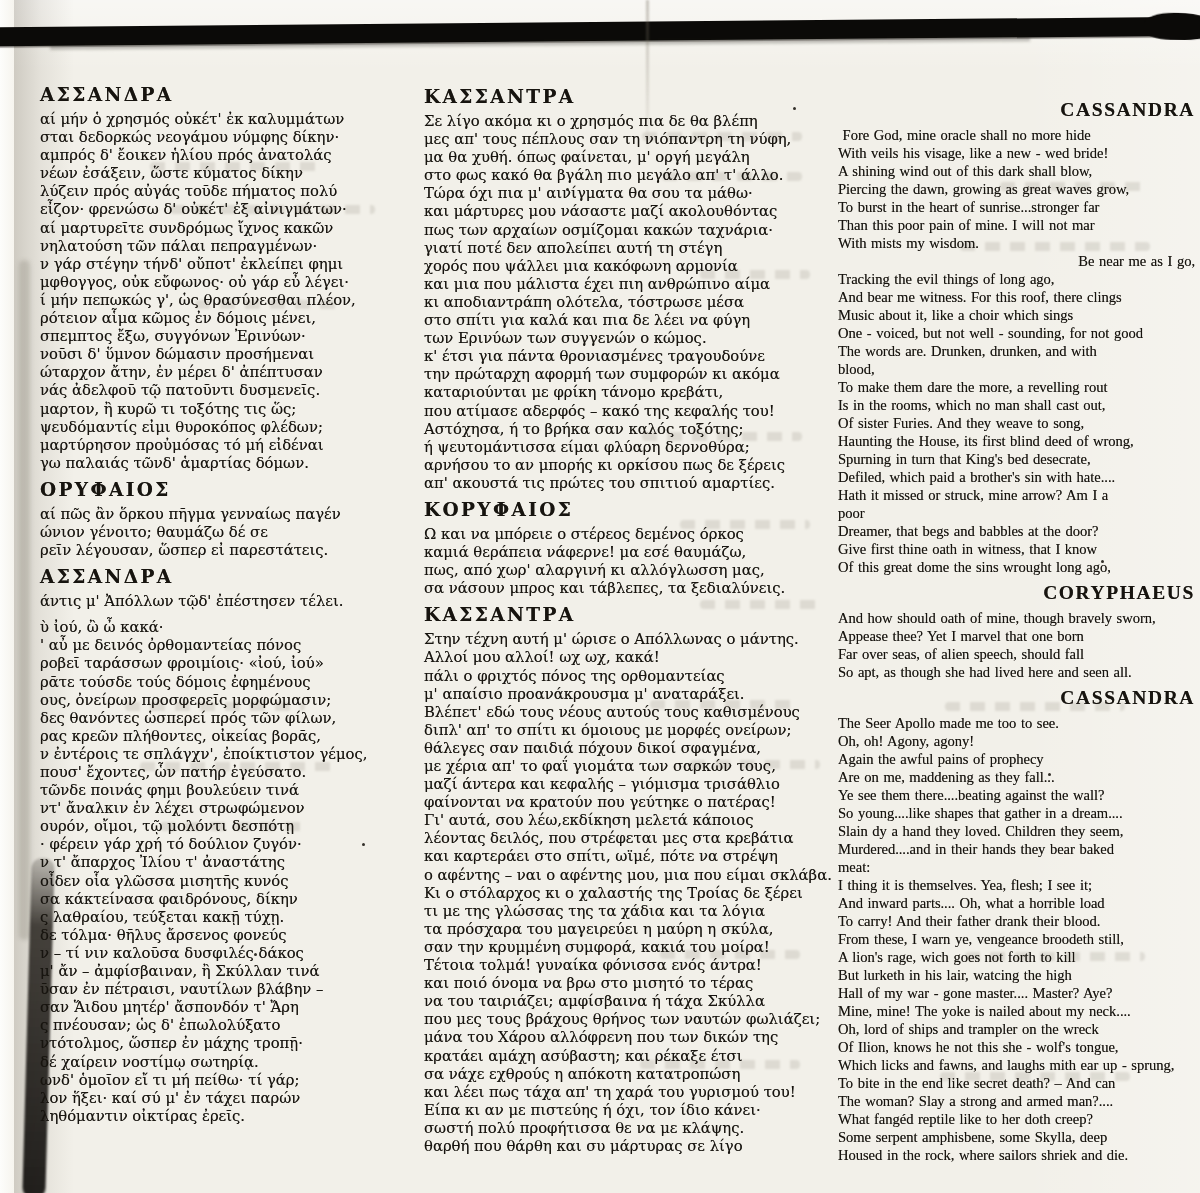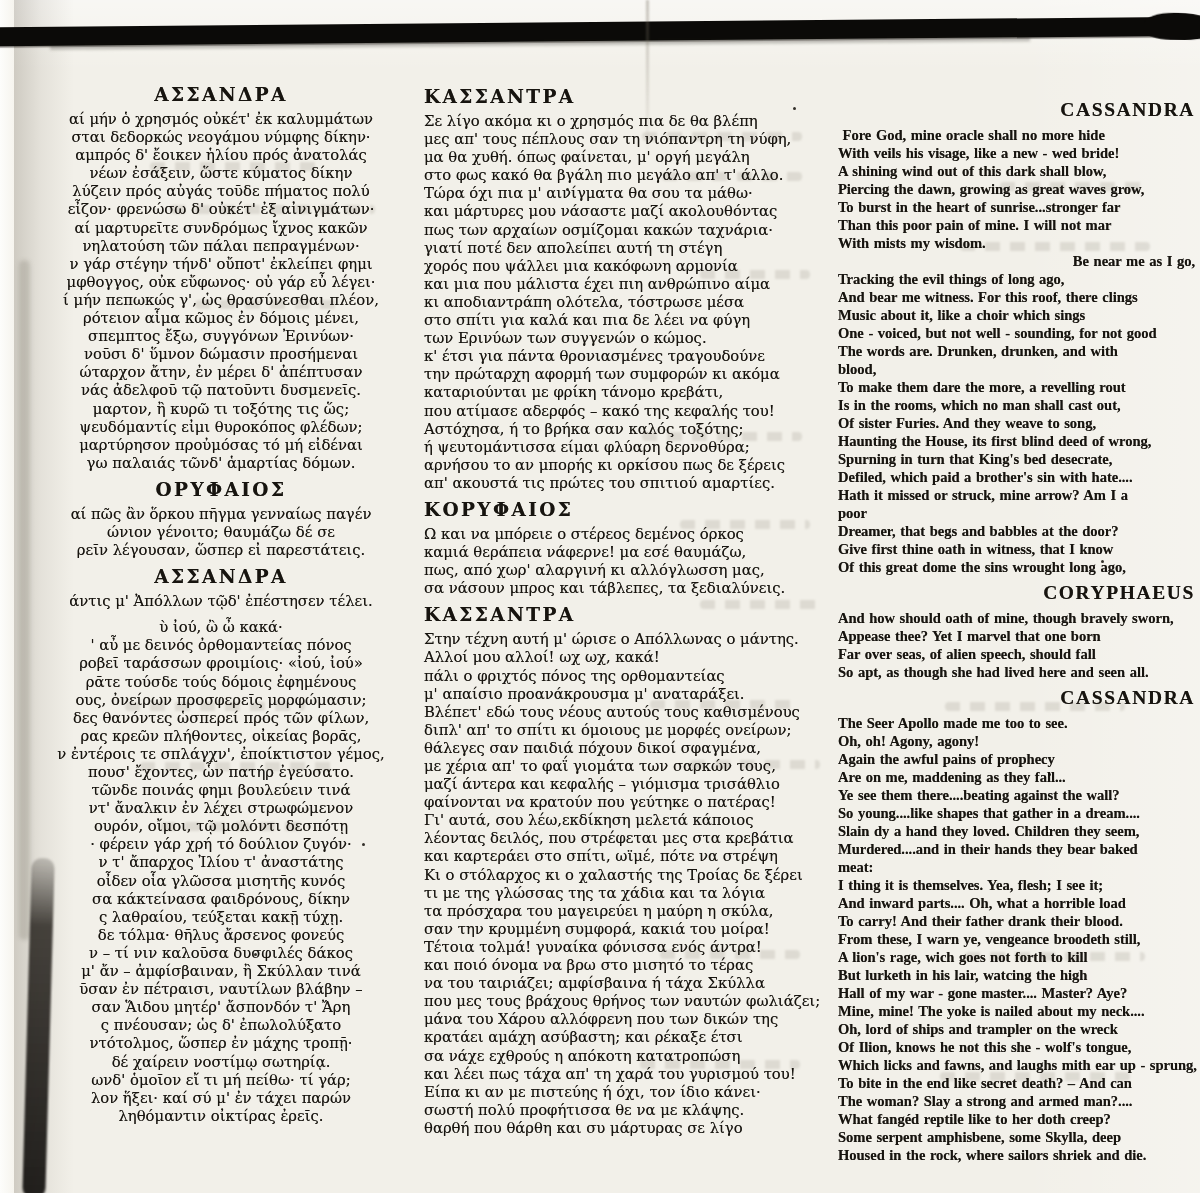--- a/index.html
+++ b/index.html
@@ -63,28 +63,28 @@
   }
   
   .ghost{
     position:absolute;height:9px;border-radius:4px;opacity:.5;pointer-events:none;
     background:repeating-linear-gradient(90deg,rgba(122,115,101,.34) 0 15px,rgba(122,115,101,0) 15px 25px);
     filter:blur(1.2px);
   }
   .speck{position:absolute;width:3px;height:3px;background:#33302a;border-radius:50%;}
   
   .col{position:absolute;}
-  .col-grc1{left:20px;top:84px;width:402px;text-align:center;}
+  .col-grc1{left:40px;top:84px;width:402px;}
   .col-grc2{left:424px;top:86px;width:402px;}
   .col-eng {left:838px;top:99px;width:357px;font-family:"Liberation Serif","DejaVu Serif",serif;}
   .line{
     white-space:pre;font-size:14.8px;line-height:18.1px;
     text-shadow:0 0 .4px rgba(23,20,15,.55);
   }
-  .col-eng .line{font-size:14.6px;line-height:18.0px;word-spacing:1px;letter-spacing:-.05px;font-weight:bold;}
+  .col-eng .line{font-size:14.6px;line-height:18.0px;word-spacing:1px;letter-spacing:-.05px;}
   .line.right{text-align:right;}
   .heading{
     font-weight:bold;letter-spacing:2.4px;font-size:18.5px;line-height:22px;
     margin:7px 0 4px 0;text-shadow:0 0 .4px rgba(23,20,15,.6);
   }
   .col-eng .heading{letter-spacing:1.6px;font-size:19.5px;margin:6px 0 5px 0;text-align:right;}
   .col > .heading:first-child{margin-top:0;}
   .gap{height:8px;}
 </style>
 </head>
@@ -222,20 +222,21 @@
       <div class="line">μ' απαίσιο προανάκρουσμα μ' αναταράξει.</div>
       <div class="line">Βλέπετ' εδώ τους νέους αυτούς τους καθισμένους</div>
       <div class="line">διπλ' απ' το σπίτι κι όμοιους με μορφές ονείρων;</div>
       <div class="line">θάλεγες σαν παιδιά πόχουν δικοί σφαγμένα,</div>
       <div class="line">με χέρια απ' το φαΐ γιομάτα των σαρκών τους,</div>
       <div class="line">μαζί άντερα και κεφαλής – γιόμισμα τρισάθλιο</div>
       <div class="line">φαίνονται να κρατούν που γεύτηκε ο πατέρας!</div>
       <div class="line">Γι' αυτά, σου λέω,εκδίκηση μελετά κάποιος</div>
       <div class="line">λέοντας δειλός, που στρέφεται μες στα κρεβάτια</div>
       <div class="line">και καρτεράει στο σπίτι, ωϊμέ, πότε να στρέψη</div>
+      <div class="line">ο αφέντης – ναι ο αφέντης μου, μια που είμαι σκλάβα.</div>
       <div class="line">Κι ο στόλαρχος κι ο χαλαστής της Τροίας δε ξέρει</div>
       <div class="line">τι με της γλώσσας της τα χάδια και τα λόγια</div>
       <div class="line">τα πρόσχαρα του μαγειρεύει η μαύρη η σκύλα,</div>
       <div class="line">σαν την κρυμμένη συμφορά, κακιά του μοίρα!</div>
       <div class="line">Τέτοια τολμά! γυναίκα φόνισσα ενός άντρα!</div>
       <div class="line">και ποιό όνομα να βρω στο μισητό το τέρας</div>
       <div class="line">να του ταιριάζει; αμφίσβαινα ή τάχα Σκύλλα</div>
       <div class="line">που μες τους βράχους θρήνος των ναυτών φωλιάζει;</div>
       <div class="line">μάνα του Χάρου αλλόφρενη που των δικών της</div>
       <div class="line">κρατάει αμάχη ασύβαστη; και ρέκαξε έτσι</div>

